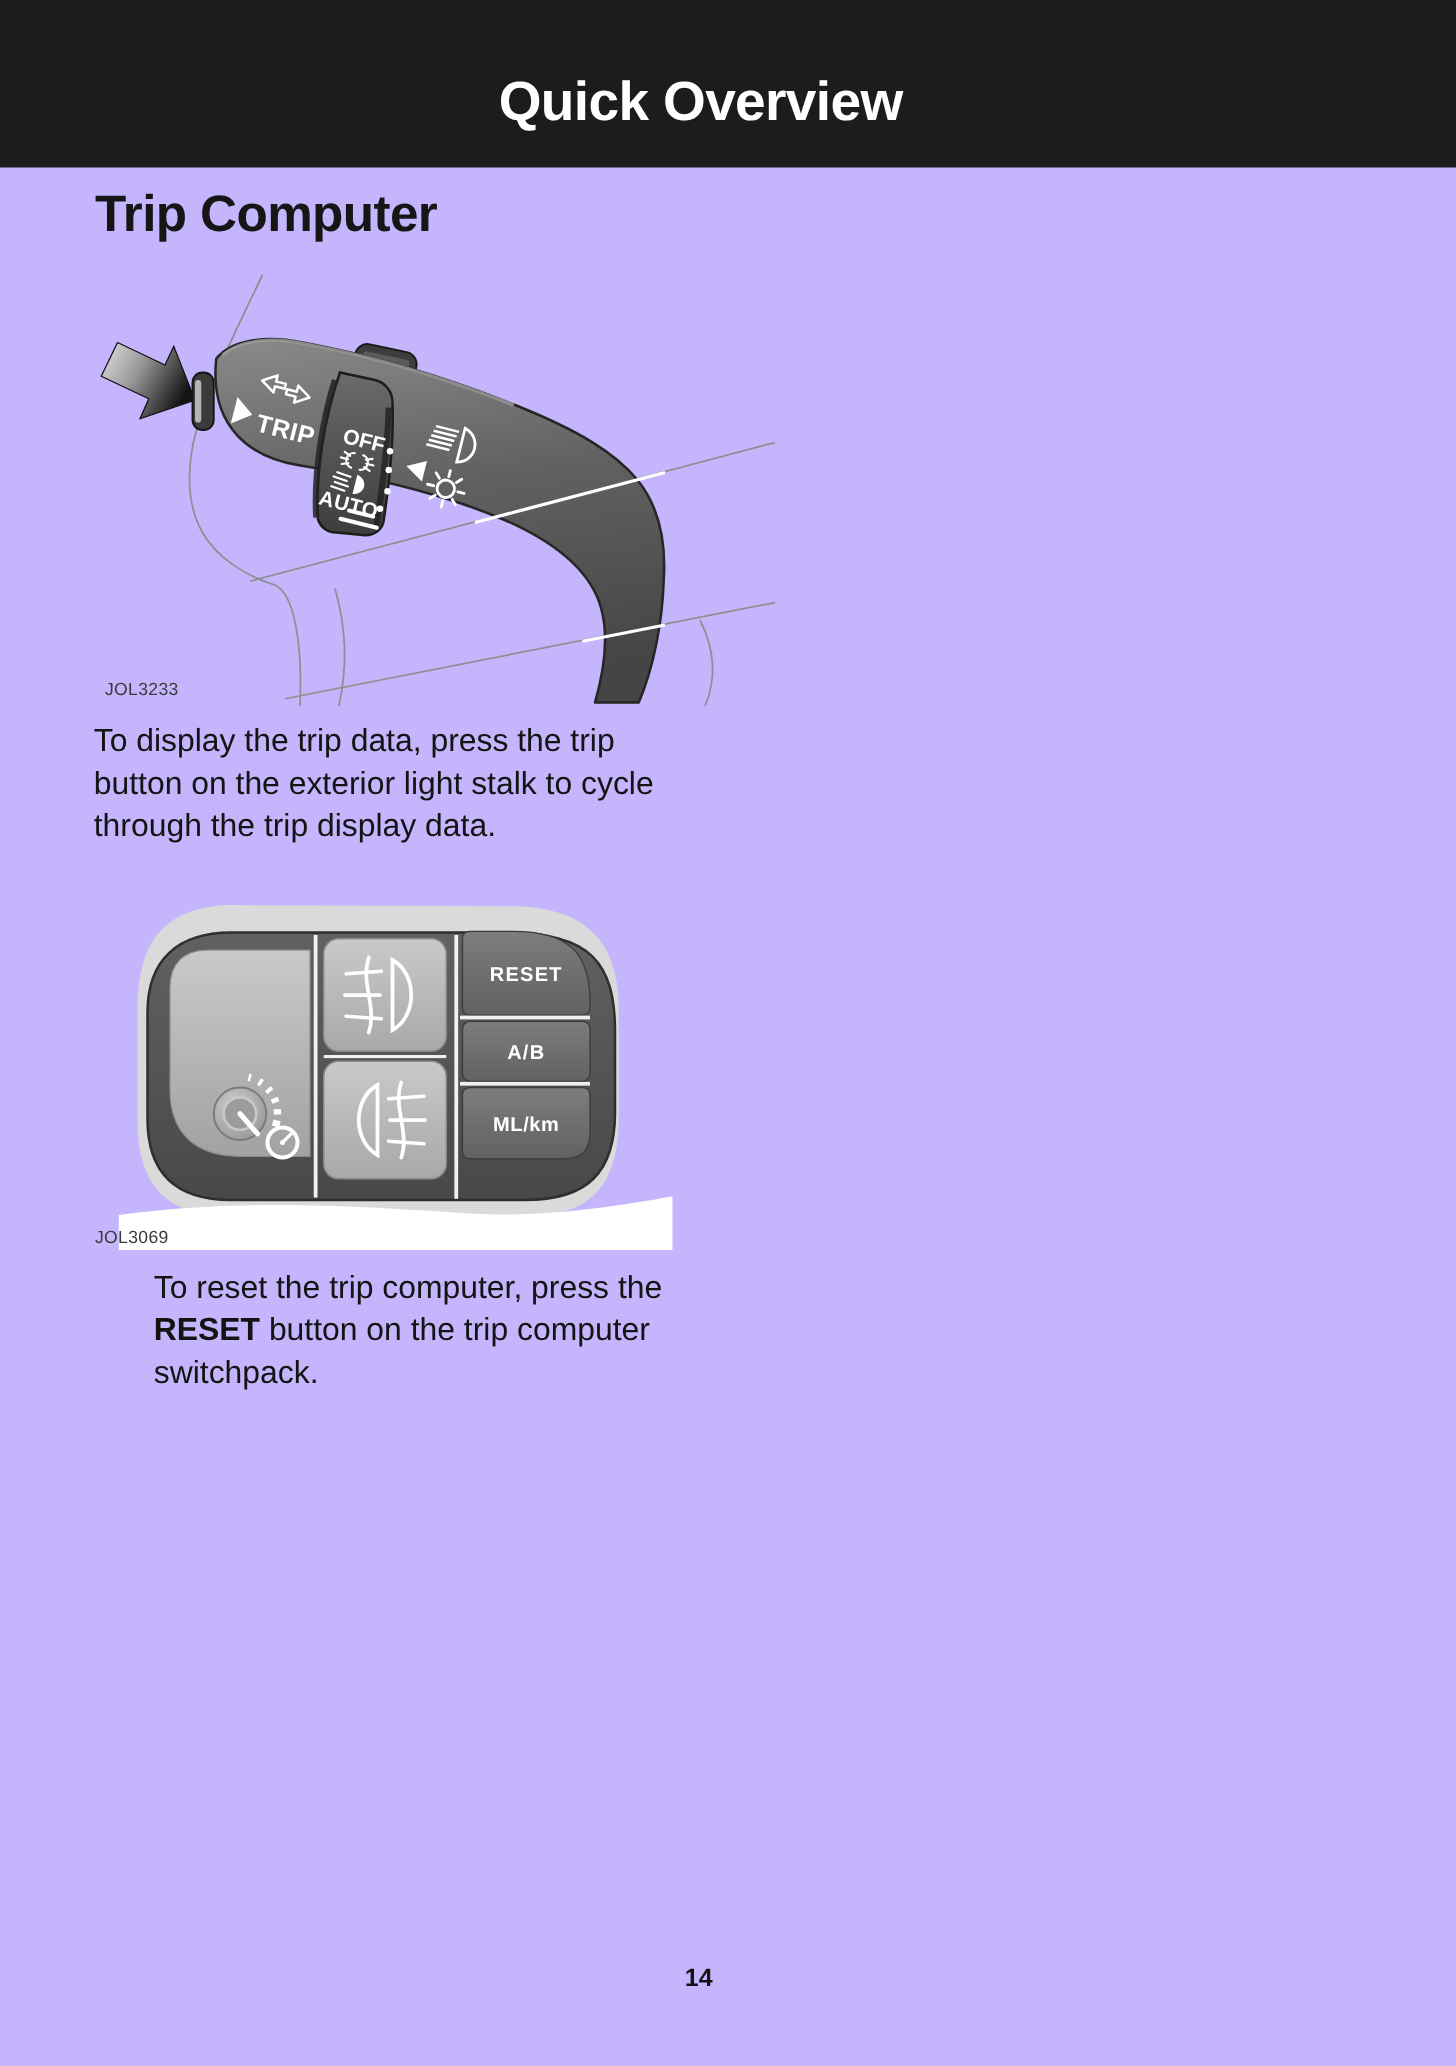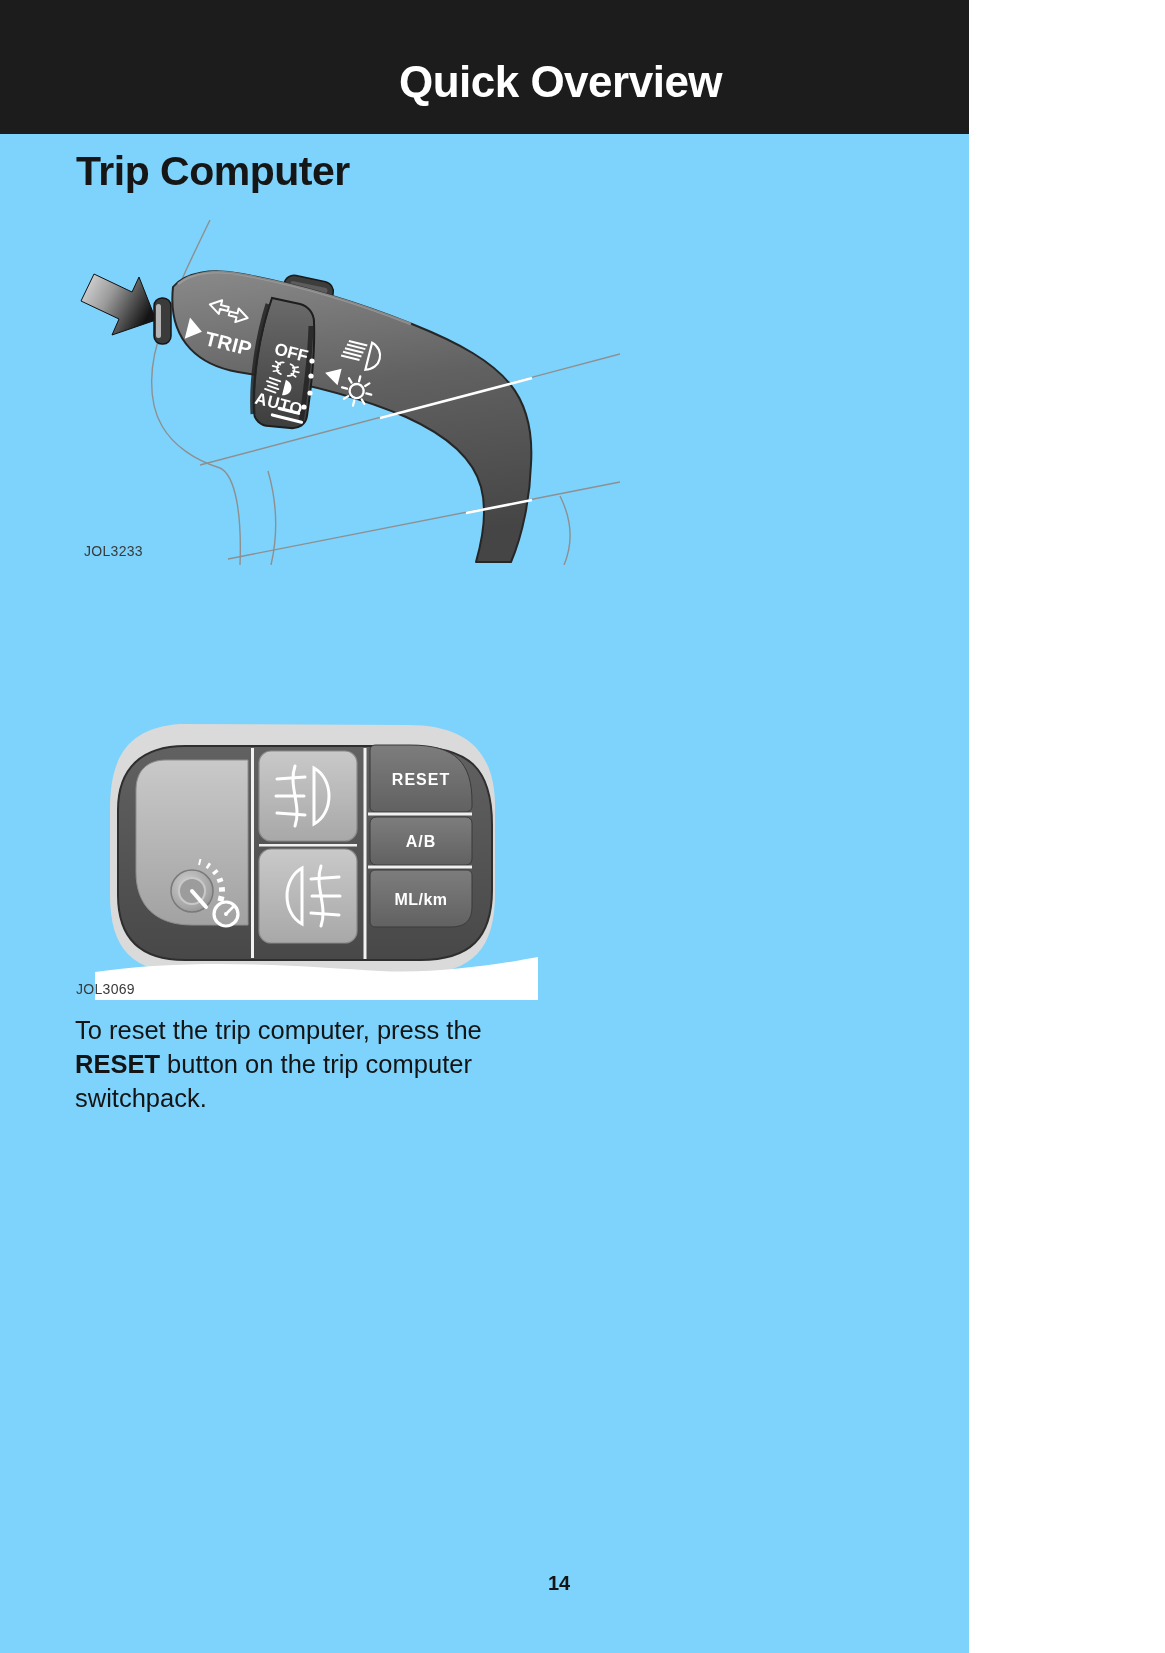--- a/index.html
+++ b/index.html
@@ -1,17 +1,17 @@
 <!DOCTYPE html>
 <html><head>
 <meta charset="utf-8">
 <style>
   html,body{margin:0;padding:0;background:#ffffff;}
   .page{
-    position:relative;width:969px;height:1653px;background:#7dd3fc;overflow:hidden;
+    position:relative;width:1165px;height:1653px;background:#c4b5fd;overflow:hidden;
     font-family:"Liberation Sans","DejaVu Sans",sans-serif;color:#1a1a1a;
   }
   .header-bar{
     position:absolute;left:0;top:0;width:1165px;height:134px;background:#1c1c1c;
     display:flex;align-items:center;justify-content:center;box-sizing:border-box;padding-right:44px;padding-top:30px;
   }
   .header-title{
     color:#ffffff;font-size:44px;font-weight:bold;letter-spacing:-0.5px;
   }
   .section-heading{
@@ -22,21 +22,21 @@
   .fig-switchpack{left:80px;top:660px;width:460px;height:340px;}
   .fig-caption{
     position:absolute;font-size:14px;color:#3a3a3a;letter-spacing:0.3px;
   }
   .cap-stalk{left:84px;top:543px;}
   .cap-switchpack{left:76px;top:981px;text-align:right;}
   .body-text{
     position:absolute;left:75px;width:458px;font-size:25.5px;line-height:34px;color:#141414;margin:0;
   }
   .p1{top:576px;}
-  .p2{top:1013px;}
+  .p2{top:1013px;margin-left:48px;}
   .p3{top:1115px;}
   .body-text b{font-weight:bold;}
   .page-number{
     position:absolute;left:559px;top:1572px;transform:translateX(-50%);
     font-size:20px;font-weight:bold;color:#141414;text-align:center;
   }
   svg text{font-family:"Liberation Sans","DejaVu Sans",sans-serif;}
 </style>
 </head>
 <body>
@@ -152,20 +152,21 @@
       </g>
 
       <g stroke="#ffffff" stroke-width="2.6">
         <path d="M 320 206 L 472 166"></path>
         <path d="M 406 301 L 472 288"></path>
       </g>
     </svg>
   </div>
   <div class="fig-caption cap-stalk">JOL3233</div>
 
+  <p class="body-text p1">To display the trip data, press the trip button on the exterior light stalk to cycle through the trip display data.</p>
 
   <div class="figure fig-switchpack">
     <svg width="460" height="340" viewBox="0 0 460 340">
       <defs>
         <linearGradient id="panelG" x1="0" y1="0" x2="0" y2="1">
           <stop offset="0" stop-color="#616161"></stop>
           <stop offset="1" stop-color="#484848"></stop>
         </linearGradient>
         <linearGradient id="leftG" x1="0" y1="0" x2="0" y2="1">
           <stop offset="0" stop-color="#c9c9c9"></stop>

